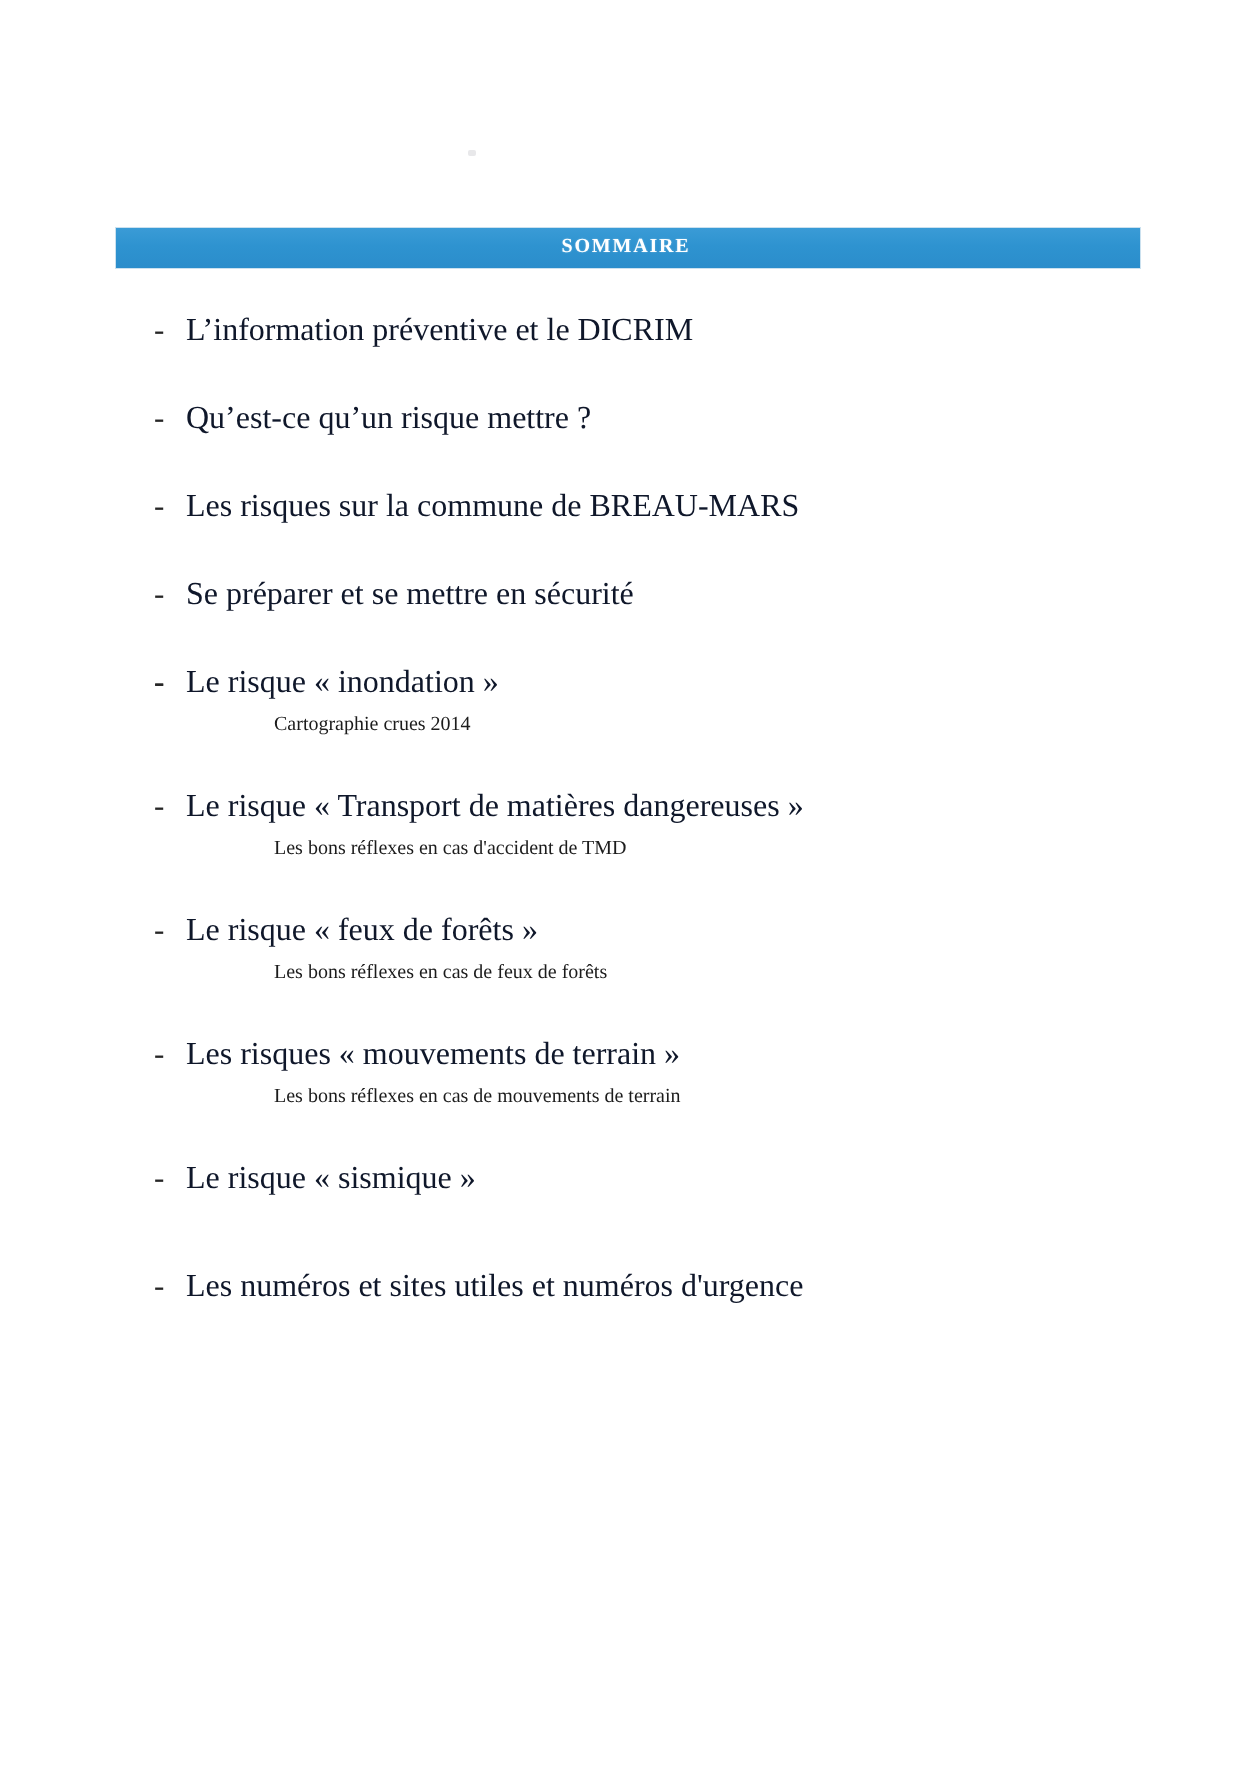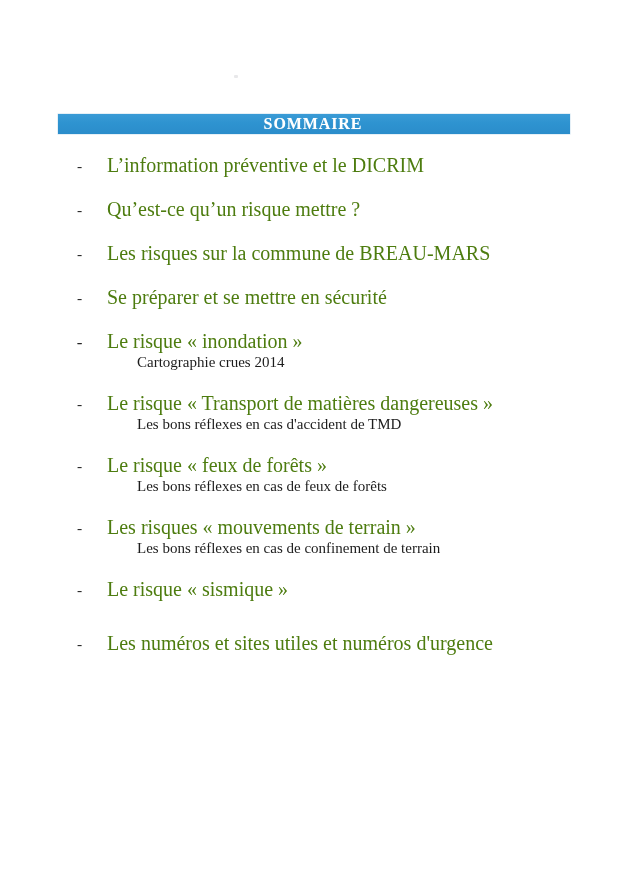--- a/index.html
+++ b/index.html
@@ -38,21 +38,21 @@
     background: #2f93d1;
     background: linear-gradient(180deg, #3a9bd6 0%, #2e93d0 45%, #2b8dcb 100%);
     display: flex;
     align-items: center;
     justify-content: center;
     box-shadow: 0 0 0 0.5px rgba(160,200,225,0.55);
   }
   .banner-title {
     color: #ffffff;
     font-weight: bold;
-    font-size: 16px;
+    font-size: 10px;
     letter-spacing: 0.9px;
     line-height: 1;
     text-shadow: 0 0 1px rgba(255,255,255,0.35);
     position: relative;
     left: -1px;
     font-family: Liberation Serif, serif;
   }
 
   
   .toc {
@@ -75,31 +75,31 @@
   .toc-dash {
     position: absolute;
     left: 77px;
     top: 0;
     width: 18px;
     font-size: 15.5px;
     line-height: 21px;
     color: #262626;
   }
   .toc-main {
-    margin-left: 30px;
-    font-size: 20px;
+    margin-left: 16px;
+    font-size: 16px;
     line-height: 21px;
-    color: #4d7c0f;
+    color: #0f172a;
     white-space: pre;
   }
   .toc-subs {
     margin-left: 60px;
   }
   .toc-sub {
-    font-size: 15px;
+    font-size: 10px;
     line-height: 21px;
     color: #1c1c1c;
     white-space: pre;
   }
 </style>
 </head>
 <body>
 
 <div class="scan-speck"></div>
 
@@ -145,21 +145,21 @@
       <span class="toc-dash">-</span>
       <div class="toc-main">Le risque « feux de forêts »</div>
       <div class="toc-subs">
         <div class="toc-sub">Les bons réflexes en cas de feux de forêts</div>
       </div>
     </div>
     <div class="toc-entry grouped">
       <span class="toc-dash">-</span>
       <div class="toc-main">Les risques « mouvements de terrain »</div>
       <div class="toc-subs">
-        <div class="toc-sub">Les bons réflexes en cas de confinement de terrain</div>
+        <div class="toc-sub">Les bons réflexes en cas de mouvements de terrain</div>
       </div>
     </div>
     <div class="toc-entry grouped">
       <span class="toc-dash">-</span>
       <div class="toc-main">Le risque « sismique »</div>
     </div>
     <div class="toc-entry spaced-top">
       <span class="toc-dash">-</span>
       <div class="toc-main">Les numéros et sites utiles et numéros d'urgence</div>
     </div>

